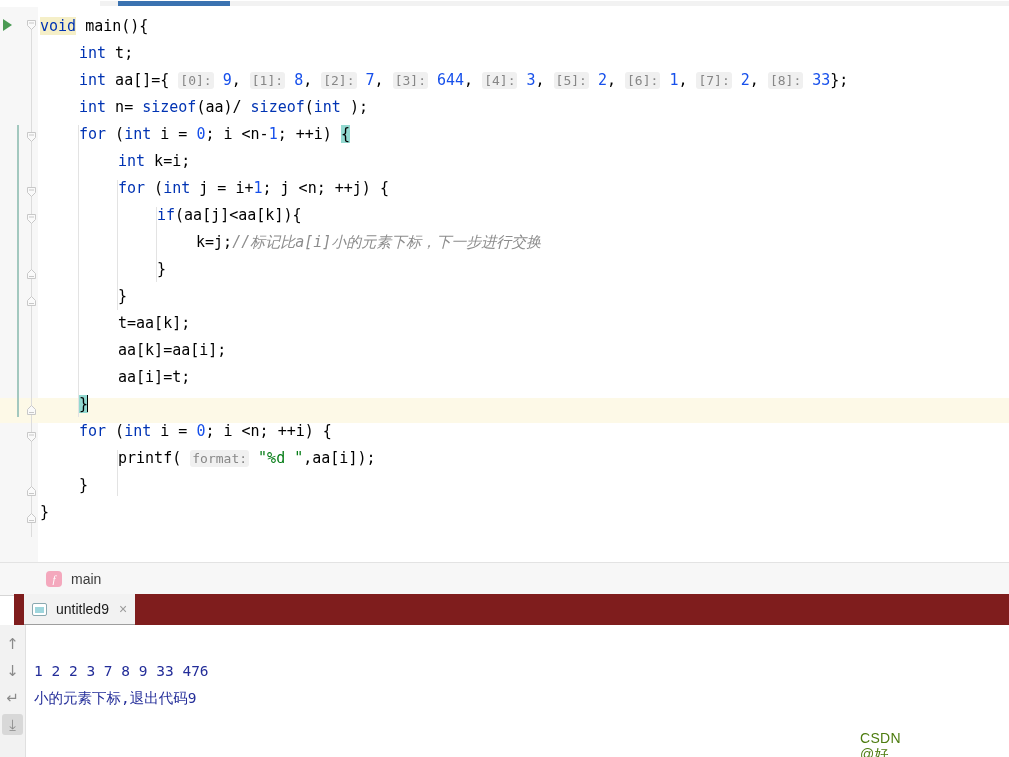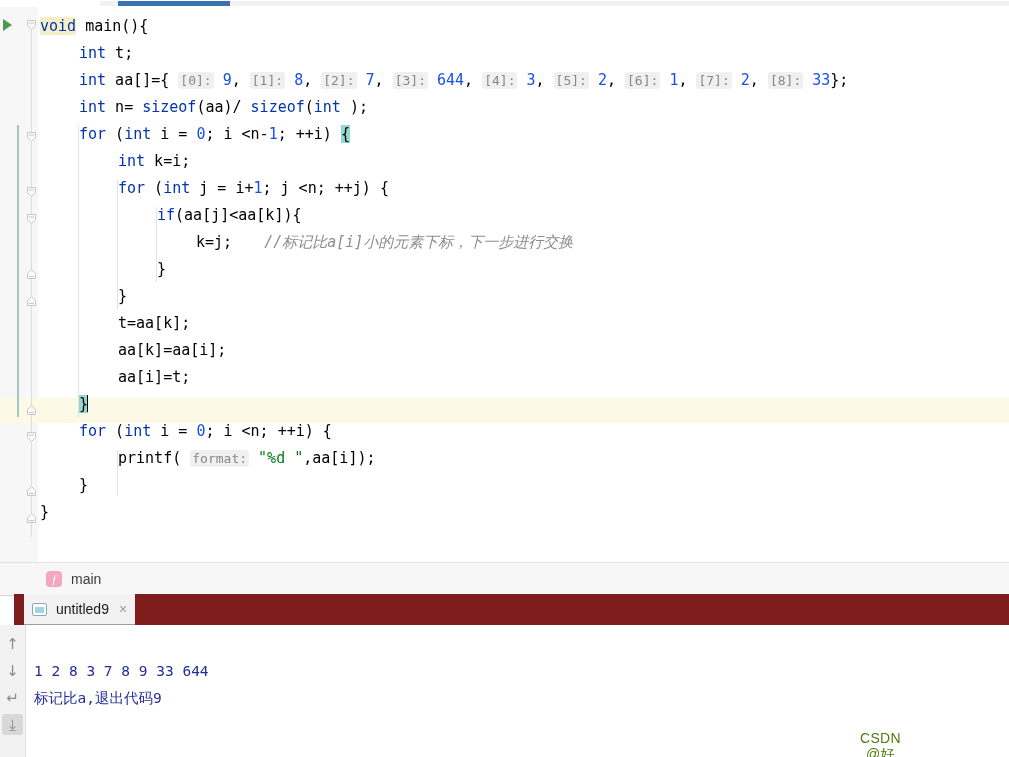--- a/index.html
+++ b/index.html
@@ -6,21 +6,20 @@
     margin: 0; padding: 0;
     width: 1009px; height: 757px;
     overflow: hidden;
     background: #ffffff;
     font-family: "Liberation Sans", sans-serif;
   }
   #app {
     position: relative;
     width: 884px; height: 757px;
     background: #ffffff;
-    text-align: center;
   }
 
   
   .top-strip {
     position: absolute; left: 0; top: 0; width: 1009px; height: 7px;
     background: #ffffff;
   }
   .top-strip .track {
     position: absolute; left: 100px; top: 1px; width: 909px; height: 5px;
     background: #f2f2f2;
@@ -91,21 +90,21 @@
 
   
   .indent-guide {
     position: absolute; width: 1px; background: #e3e3e3;
   }
 
   
   .kw   { color: #0033b3; font-weight: normal; }
   .num  { color: #1750eb; }
   .str  { color: #067d17; }
-  .cmt  { color: #8c8c8c; font-style: italic; margin-left: 32px; }
+  .cmt  { color: #8c8c8c; font-style: italic; }
   .hl-id { background: #f5efc8; }
   .brace-match { background: #93d9d0; }
   .inlay {
     color: #878787; background: #f0f0f0;
     border-radius: 3px; padding: 1px 2px;
     font-size: 13px;
   }
   .caret {
     display: inline-block; width: 1px; height: 17px;
     background: #000; vertical-align: -3px;
@@ -304,17 +303,17 @@
         <div class="ctool" style="top: 35px;">
           <span style="color: rgb(138, 138, 138); font-size: 15px; font-family: &quot;DejaVu Sans&quot;, sans-serif;">↓</span>
         </div>
         <div class="ctool" style="top: 62px;">
           <span style="color: rgb(138, 138, 138); font-size: 15px; font-family: &quot;DejaVu Sans&quot;, sans-serif;">↵</span>
         </div>
         <div class="ctool active" style="top: 89px;">
           <span style="color: rgb(138, 138, 138); font-size: 15px; font-family: &quot;DejaVu Sans&quot;, sans-serif;">⤓</span>
         </div>
       </div>
-    <div class="console-text"><div class="l" style="top: 33px;">1 2 8 3 7 8 9 33 644</div><div class="l" style="top: 60px;">标记比a,退出代码9</div></div>
+    <div class="console-text"><div class="l" style="top: 33px;">1 2 2 3 7 8 9 33 476</div><div class="l" style="top: 60px;">小的元素下标,退出代码9</div></div>
   </div>
 
   <div class="watermark">CSDN @好了，ap</div>
 </div>
 
 </body></html>

